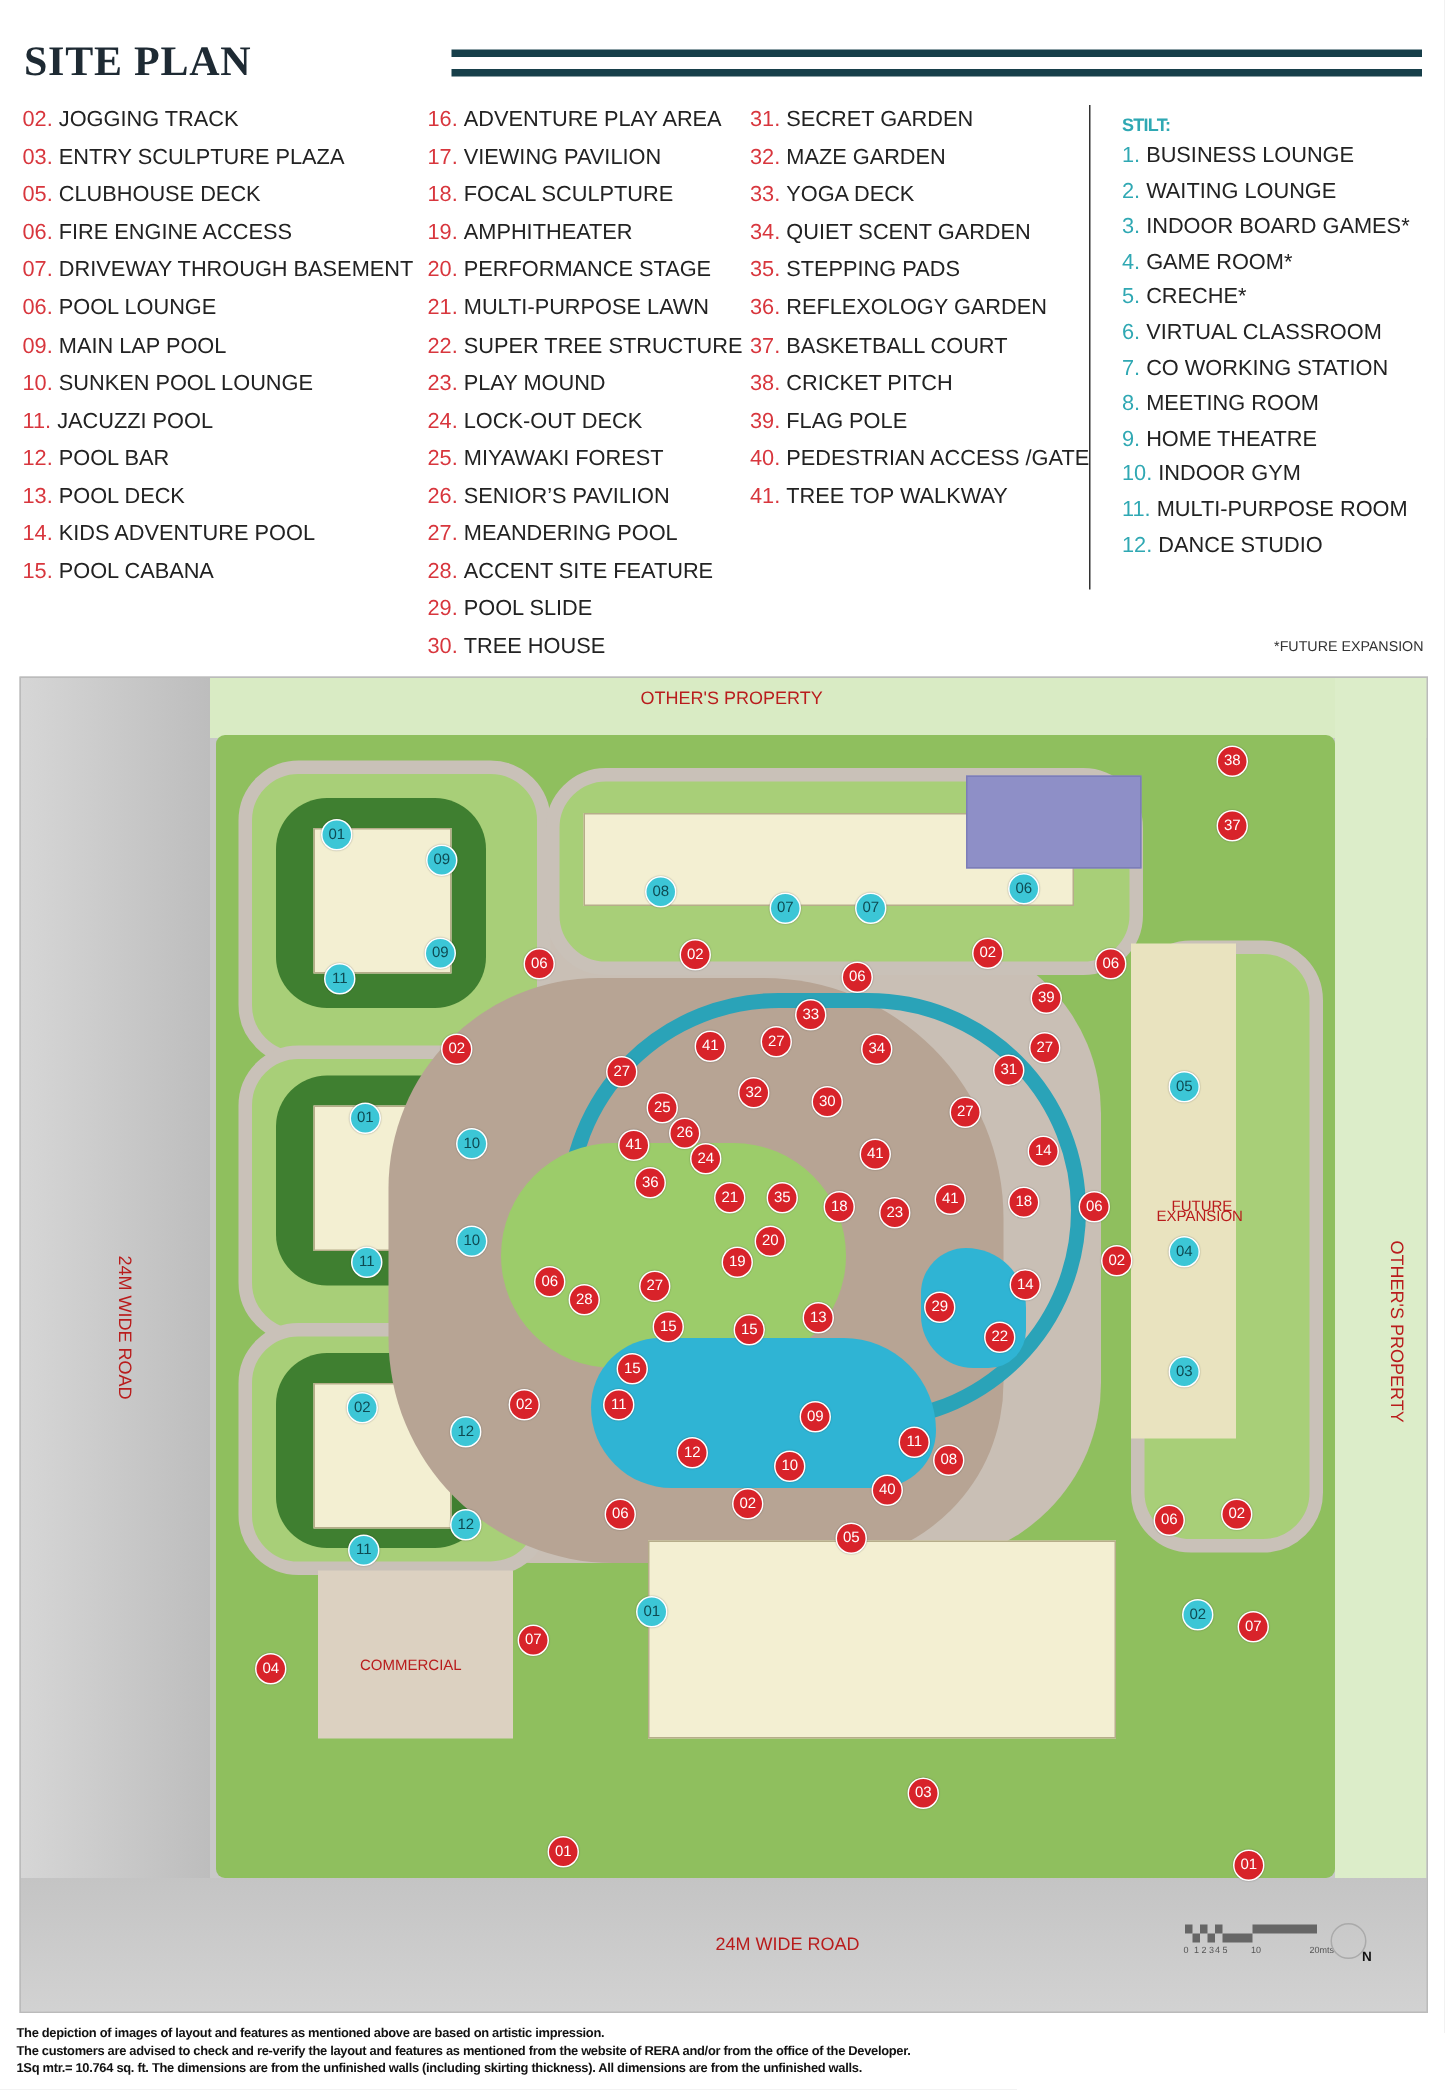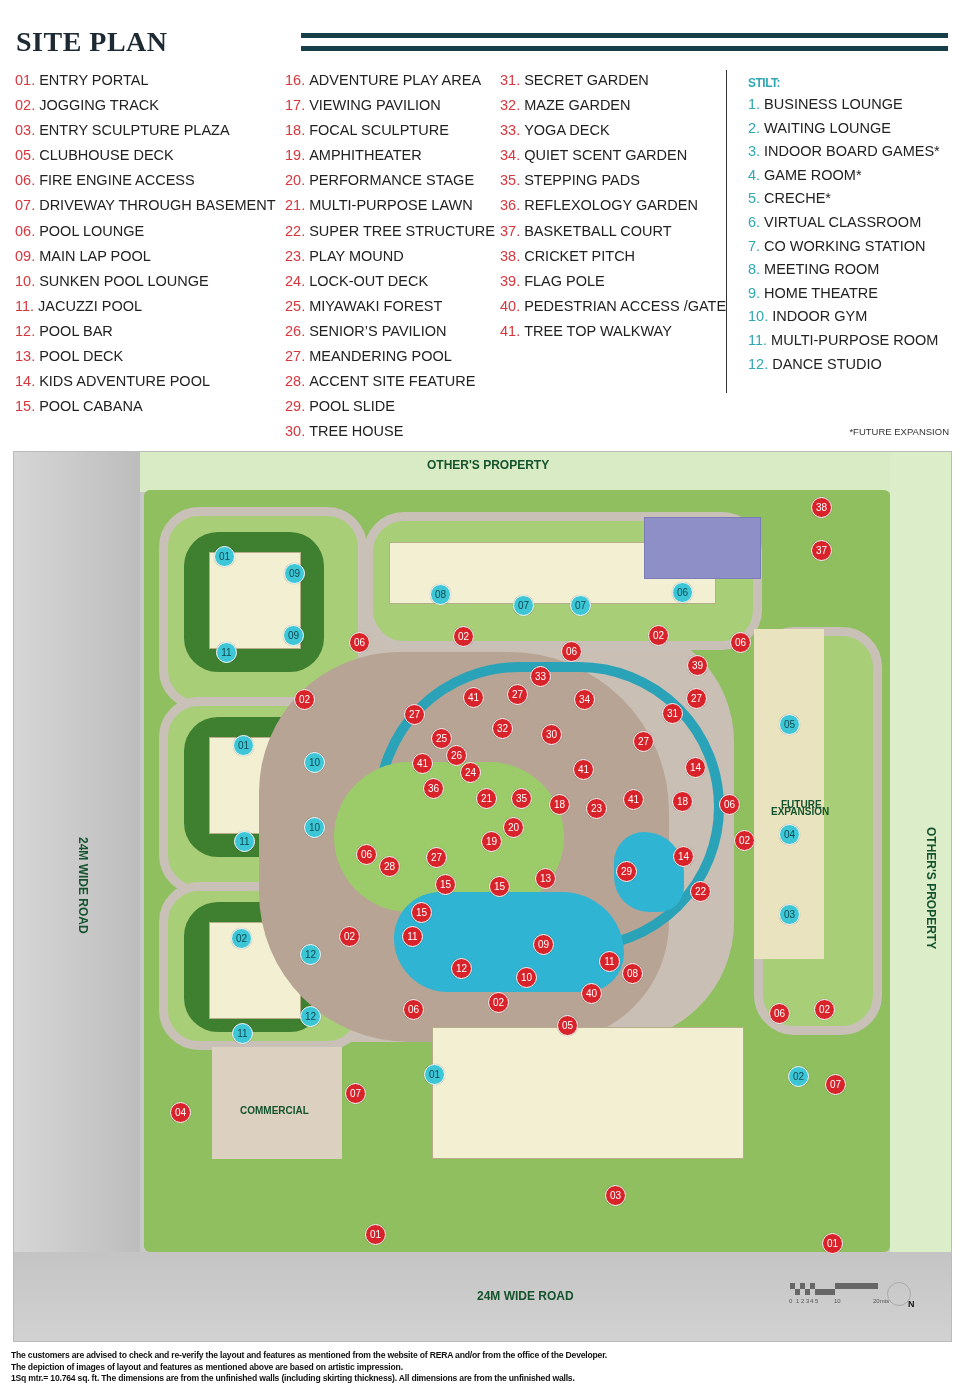--- a/index.html
+++ b/index.html
@@ -27,21 +27,21 @@
   .tower-garden { position:absolute; background:#3f7f30; border-radius:34px; }
   .plaza { position:absolute; background:#c9bfb5; border-radius:120px; }
   .central { position:absolute; left:245px; top:200px; width:410px; height:390px; background:#b7a494; border-radius:140px 160px 120px 150px; }
   .lawn { position:absolute; left:320px; top:310px; width:230px; height:150px; background:#9ccc6a; border-radius:80px; }
   .pool { position:absolute; background:#2fb4d4; border-radius:60px 80px 50px 70px; }
   .mpool { position:absolute; border:10px solid #2aa3b8; border-radius:160px; }
   .court { position:absolute; left:630px; top:65px; width:115px; height:60px; background:#8e8fc7; border:1px solid #7c7db8; }
   .future-block { position:absolute; left:740px; top:177px; width:70px; height:330px; background:#e9e3bf; }
   .commercial { position:absolute; left:198px; top:595px; width:130px; height:112px; background:#dcd1c1; }
   .clubhouse { position:absolute; left:418px; top:575px; width:310px; height:130px; background:#f3efd2; border:1px solid #b6ad8a; }
-  .label-dark { position:absolute; font-weight:bold; font-size:12px; color:#14532d; white-space:nowrap;text-align:right; }
+  .label-dark { position:absolute; font-weight:normal; font-size:12px; color:#b91c1c; white-space:nowrap;text-align:right; }
   .vert { writing-mode:vertical-rl; }
 
   .mk { position:absolute; width:19px; height:19px; border-radius:50%; border:1px solid #fff; font-size:10px; line-height:19px; text-align:center; color:#fff; font-family:"Liberation Sans", sans-serif; box-shadow:0 0 1px rgba(0,0,0,0.4); }
   .mk.red { background:#d8232a; }
   .mk.teal { background:#3cc6d6; color:#0e4a52; }
 
   .scale { position:absolute; left:790px; top:1283px; }
   .scale .bar { position:absolute; height:6px; background:#666; }
   .scale-txt { position:absolute; top:1298px; font-size:6px; color:#555; }
   .north { position:absolute; left:887px; top:1282px; width:22px; height:22px; border:1px solid #aaa; border-radius:50%; }
@@ -50,21 +50,20 @@
   .disclaimer { position:absolute; left:11px; top:1350px; font-size:8.6px; font-weight:bold; color:#111; line-height:11.5px; letter-spacing:-0.2px; }
 </style>
 </head>
 <body>
 
 <div class="title">SITE PLAN</div>
 <div class="rule" style="top:33px;"></div>
 <div class="rule" style="top:46px;"></div>
 
 <div class="legend-col" style="left:15px;" id="col0">
-    <div class="legend-item"><span class="num">01.</span><span>ENTRY PORTAL</span></div>
     <div class="legend-item"><span class="num">02.</span><span>JOGGING TRACK</span></div>
     <div class="legend-item"><span class="num">03.</span><span>ENTRY SCULPTURE PLAZA</span></div>
     <div class="legend-item"><span class="num">05.</span><span>CLUBHOUSE DECK</span></div>
     <div class="legend-item"><span class="num">06.</span><span>FIRE ENGINE ACCESS</span></div>
     <div class="legend-item"><span class="num">07.</span><span>DRIVEWAY THROUGH BASEMENT</span></div>
     <div class="legend-item"><span class="num">06.</span><span>POOL LOUNGE</span></div>
     <div class="legend-item"><span class="num">09.</span><span>MAIN LAP POOL</span></div>
     <div class="legend-item"><span class="num">10.</span><span>SUNKEN POOL LOUNGE</span></div>
     <div class="legend-item"><span class="num">11.</span><span>JACUZZI POOL</span></div>
     <div class="legend-item"><span class="num">12.</span><span>POOL BAR</span></div>
@@ -206,21 +205,21 @@
       <div class="mk red" style="left: 467px; top: 379px;">19</div>
       <div class="mk red" style="left: 720px; top: 378px;">02</div>
       <div class="mk red" style="left: 342px; top: 392px;">06</div>
       <div class="mk red" style="left: 365px; top: 404px;">28</div>
       <div class="mk red" style="left: 412px; top: 395px;">27</div>
       <div class="mk red" style="left: 627px; top: 394px; margin-left: 32px;">14</div>
       <div class="mk red" style="left: 602px; top: 409px;">29</div>
       <div class="mk red" style="left: 421px; top: 422px;">15</div>
       <div class="mk red" style="left: 475px; top: 424px;">15</div>
       <div class="mk red" style="left: 521px; top: 416px;">13</div>
-      <div class="mk red" style="left: 676px; top: 429px;">22</div>
+      <div class="mk red" style="left: 642px; top: 429px;">22</div>
       <div class="mk red" style="left: 397px; top: 450px;">15</div>
       <div class="mk red" style="left: 325px; top: 474px;">02</div>
       <div class="mk red" style="left: 388px; top: 474px;">11</div>
       <div class="mk red" style="left: 519px; top: 482px;">09</div>
       <div class="mk red" style="left: 585px; top: 499px;">11</div>
       <div class="mk red" style="left: 437px; top: 506px;">12</div>
       <div class="mk red" style="left: 502px; top: 515px;">10</div>
       <div class="mk red" style="left: 608px; top: 511px;">08</div>
       <div class="mk red" style="left: 567px; top: 531px;">40</div>
       <div class="mk red" style="left: 474px; top: 540px;">02</div>
@@ -269,16 +268,16 @@
 </div>
 <div class="scale-txt" style="left:789px;">0</div>
 <div class="scale-txt" style="left:796px;">1 2 3</div>
 <div class="scale-txt" style="left:810px;">4 5</div>
 <div class="scale-txt" style="left:834px;">10</div>
 <div class="scale-txt" style="left:873px;">20mts</div>
 <div class="north"></div>
 <div class="north-n">N</div>
 
 <div class="disclaimer">
+  <div>The depiction of images of layout and features as mentioned above are based on artistic impression.</div>
   <div>The customers are advised to check and re-verify the layout and features as mentioned from the website of RERA and/or from the office of the Developer.</div>
-  <div>The depiction of images of layout and features as mentioned above are based on artistic impression.</div>
   <div>1Sq mtr.= 10.764 sq. ft. The dimensions are from the unfinished walls (including skirting thickness). All dimensions are from the unfinished walls.</div>
 </div>
 
 </body></html>

